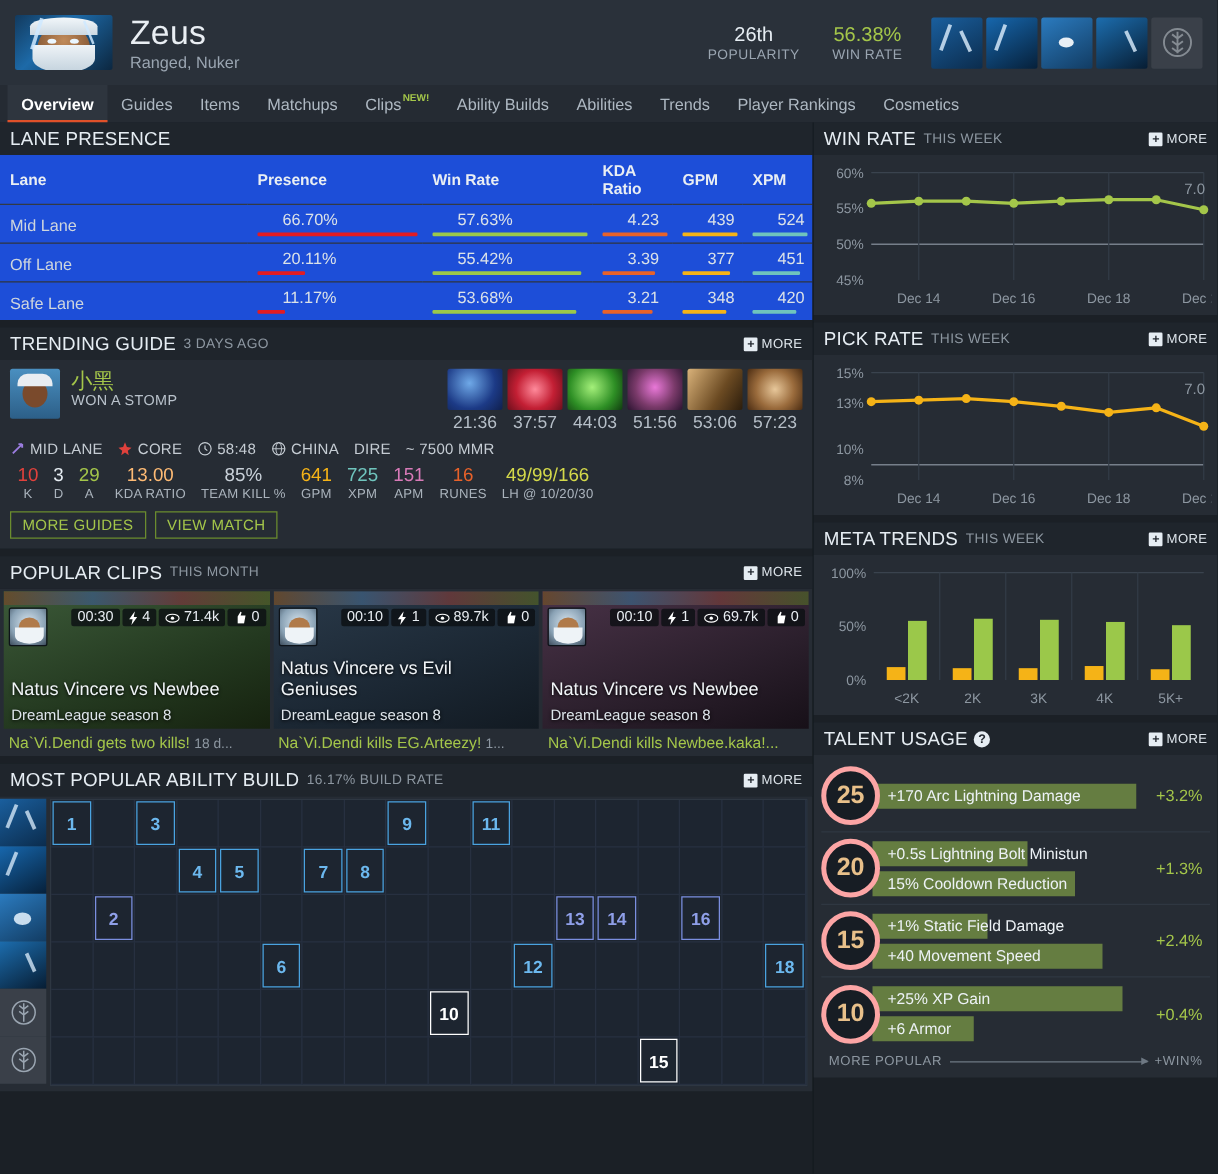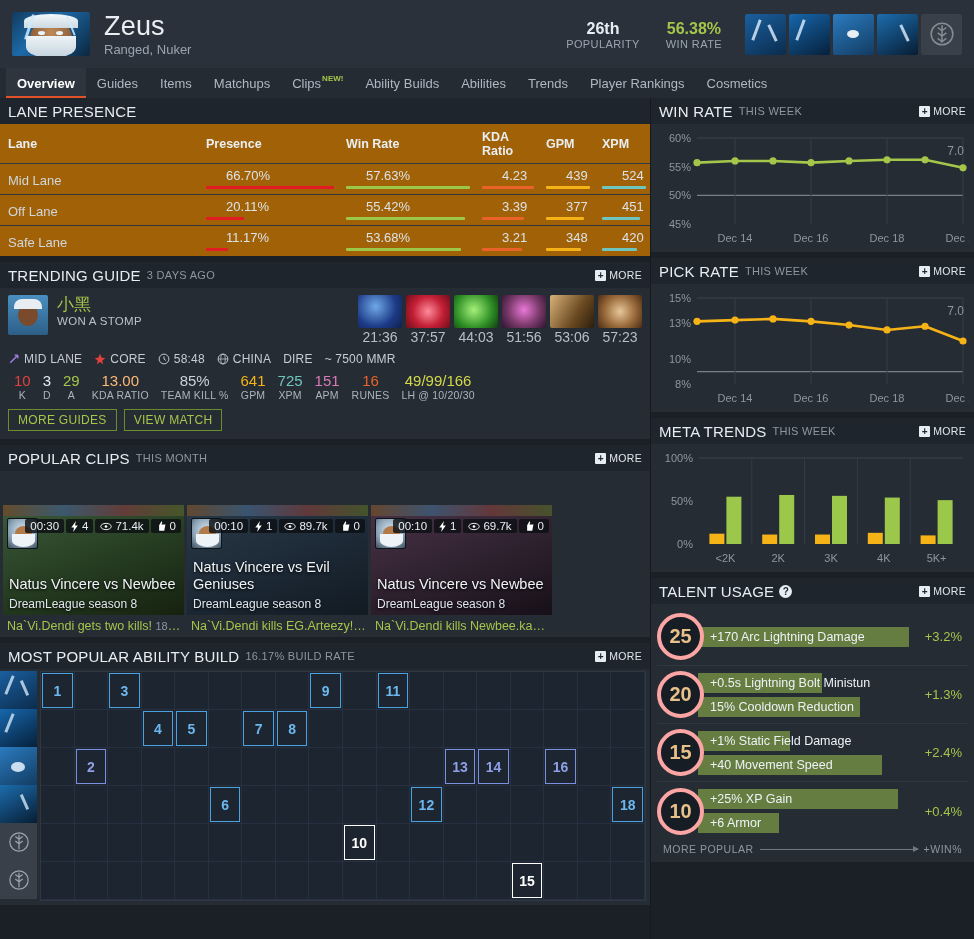--- a/index.html
+++ b/index.html
@@ -37,21 +37,21 @@
     position:absolute;left:12px;top:2px;width:54px;height:14px;border-radius:50% 50% 0 0;
     background:linear-gradient(#f2f7fa,#cdd9e2);
   }
   .hero-portrait .eye { position:absolute;width:7px;height:4px;background:#eaf6ff;border-radius:50%;top:19px;}
   .hero-portrait .eye.l{left:26px;} .hero-portrait .eye.r{left:44px;}
   .hero-titles { margin-left: 14px; }
   .hero-name { font-size: 27px; color: #e9eef3; font-weight: 400; line-height: 30px; letter-spacing: .2px; }
   .hero-roles { font-size: 13px; color: #9aa5b1; margin-top: 1px; }
   .header-stats { margin-left: auto; display: flex; align-items: center; gap: 0; }
   .hstat { text-align: center; padding: 0 13px; }
-  .hstat .v { font-size: 16px; font-weight: bold; line-height: 19px; }
+  .hstat .v { font-size: 16px; font-weight: normal; line-height: 19px; }
   .hstat .l { font-size: 11px; color: #9aa5b1; letter-spacing: .4px; }
   .hstat.pop .v { color: #e6edf3; }
   .hstat.wr .v { color: #a4c64a; }
   .ability-icons { display: flex; gap: 3px; margin-left: 10px; }
   .ab-ico { width: 41px; height: 41px; border-radius: 2px; position: relative; overflow: hidden; }
   .ab1 { background: linear-gradient(150deg,#1a5f9e,#0b2c4d); }
   .ab2 { background: linear-gradient(150deg,#1767ad,#06203a); }
   .ab3 { background: linear-gradient(150deg,#2b7bbf,#123c63); }
   .ab4 { background: linear-gradient(150deg,#1c6dae,#071d33); }
   .ab-ico .gl { position:absolute;background:#dff0ff;opacity:.8; }
@@ -97,21 +97,21 @@
   }
   .panel-head .sub { font-size: 11px; color: #8d97a1; margin-left: 6px; letter-spacing: .3px; }
   .more-btn {
     margin-left: auto; display: flex; align-items: center; gap: 3px;
     font-size: 10.5px; color: #dfe6ec; letter-spacing: .3px; cursor: pointer;
   }
   .more-btn .plus {
     width: 11px; height: 11px; background: #e6edf3; color: #1f252c; border-radius: 1px;
     font-size: 10px; line-height: 11px; text-align: center; font-weight: bold;
   }
-  .panel-body { background: #a16207; }
+  .panel-body { background: #1d4ed8; }
 
   
   .lane-table { width: 100%; border-collapse: collapse; }
   .lane-table th {
     text-align: left; font-size: 12.5px; color: #e9eef3; font-weight: bold;
     padding: 6px 4px 5px 8px; border-bottom: 1px solid #333a44;
   }
   .lane-table td { padding: 4px 4px 5px 8px; vertical-align: top; border-bottom: 1px solid #2f353e; }
   .lane-table tr:last-child td { border-bottom: none; }
   .lane-name { font-size: 13px; color: #cfd6dd; padding-top: 9px !important; }
@@ -158,21 +158,21 @@
   .gs .l { font-size: 10.5px; color: #aab3bc; letter-spacing: .2px; }
   .guide-buttons { display: flex; gap: 7px; margin-top: 8px; }
   .gbtn {
     border: 1px solid #6b8c2e; color: #a4c64a; background: transparent;
     font-size: 12px; padding: 3px 9px; cursor: pointer; letter-spacing: .3px;
     font-family: "Liberation Sans", sans-serif;
   }
 
   
   .clips-row { display: flex; gap: 3px; padding: 2px 3px 0 3px; background: #262c34; }
-  .clip { width: 181px; position: relative; margin-top: 32px; }
+  .clip { width: 213px; position: relative; }
   .clip-thumb { height: 110px; position: relative; overflow: hidden; }
   .c1 .clip-thumb { background: linear-gradient(160deg,#3c5a39,#23381f 60%,#16220f); }
   .c2 .clip-thumb { background: linear-gradient(160deg,#2a3a4a,#1b2733 60%,#121a22); }
   .c3 .clip-thumb { background: linear-gradient(160deg,#4a3348,#2b1f2c 60%,#171018); }
   .clip-topbar {
     position: absolute; top: 0; left: 0; right: 0; height: 11px;
     background: linear-gradient(90deg,#6b4a2a,#3c5a78,#6b3a3a,#4a5a2a);
     opacity: .85;
   }
   .clip-hero {

